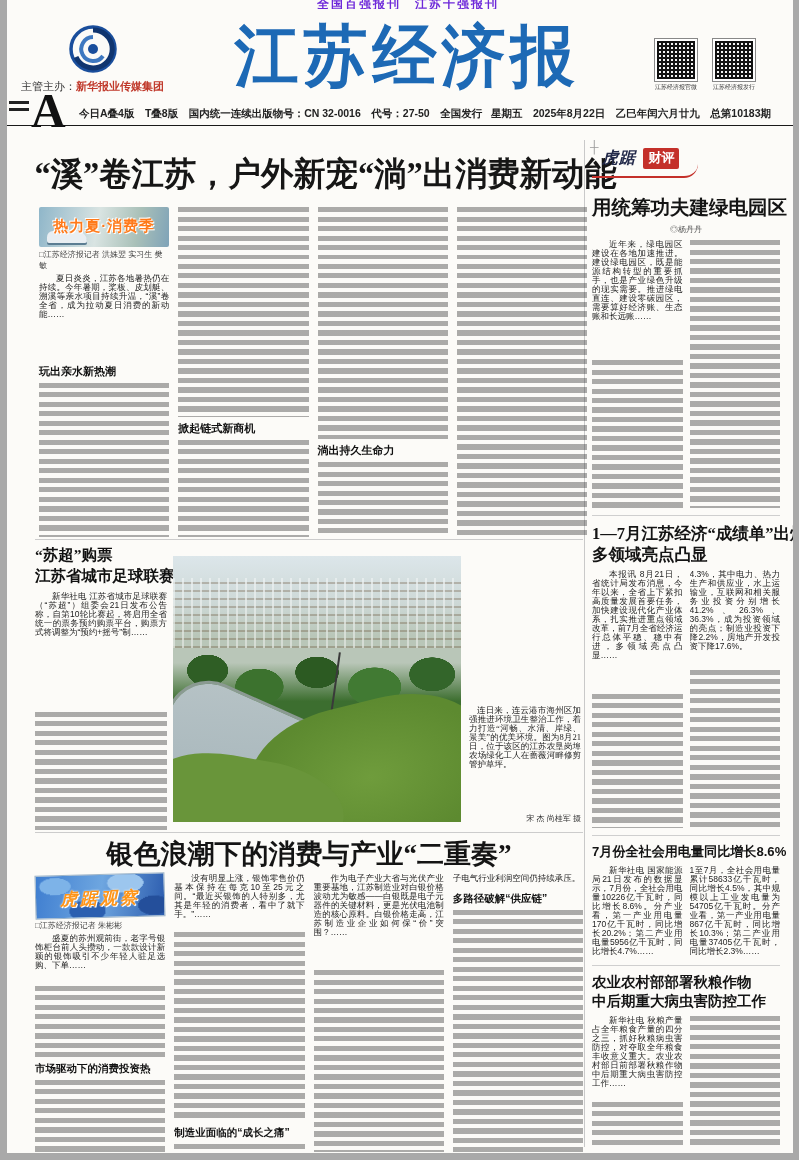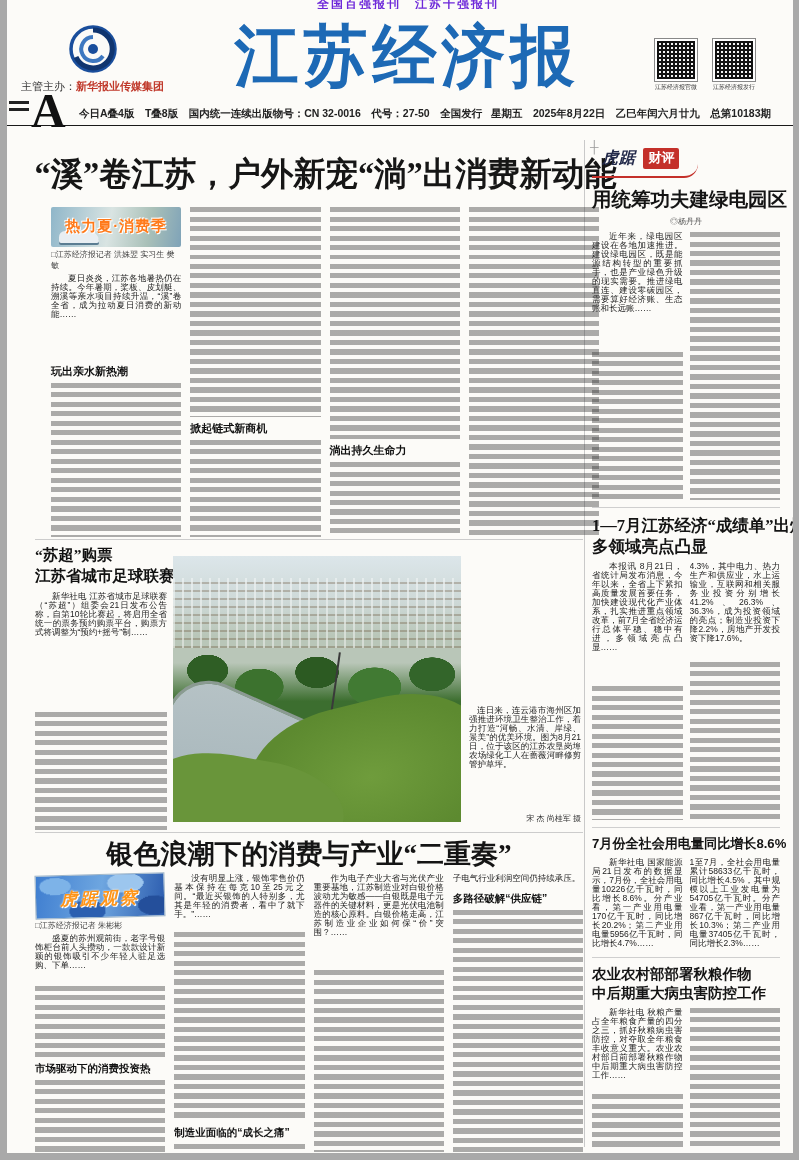--- a/index.html
+++ b/index.html
@@ -45,21 +45,21 @@
 
   
   .para { font-size:8.5px; line-height:9px; color:#222; text-align:justify; text-indent:17px;
     overflow:hidden; }
   .tx { background:repeating-linear-gradient(180deg, rgba(50,50,50,.40) 0 5px, transparent 5px 9.5px); }
   .byline { font-size:8px; color:#444; padding:2px 0 3px 0; }
   .subhead { font-size:11px; font-weight:bold; color:#111; text-align:left; padding:4px 0; white-space:nowrap; }
   .col { display:flex; flex-direction:column; }
 
   
-  .lead-cols { position:absolute; left:44px; top:207px; width:548px; height:330px; display:flex; gap:9px; }
+  .lead-cols { position:absolute; left:32px; top:207px; width:548px; height:330px; display:flex; gap:9px; }
   .lead-cols .col { flex:1; }
   .badge-summer { height:40px; border-radius:2px; position:relative; overflow:hidden;
     background:linear-gradient(100deg,#8fb6c9 0%,#d9e4e2 45%,#a9c0b8 75%,#7fa3b8 100%); }
   .badge-summer .car { position:absolute; left:8px; bottom:4px; width:40px; height:12px; border-radius:6px 10px 2px 2px;
     background:#e8eef2; box-shadow:0 2px 0 #5b7d92; }
   .badge-summer .t { position:absolute; left:0; right:0; top:10px; text-align:center;
     font-size:15px; font-weight:900; color:#ff7a1a; letter-spacing:1px;
     text-shadow:0 0 2px #fff,1px 1px 0 #fff,-1px -1px 0 #fff; white-space:nowrap; }
 
   
@@ -115,21 +115,21 @@
     display:flex; flex-direction:column; }
   .rc-divider { height:1px; background:#cfcfcf; margin:7px 0; }
 
   .caiping-badge { position:relative; height:30px; margin-top:2px; padding-left:10px;
     border-bottom:2px solid #c4302a; border-radius:0 0 14px 0; width:106px; }
   .caiping-badge .cross { position:absolute; left:-2px; top:-8px; color:#999; font-size:12px; }
   .caiping-badge .hu { font-size:16px; font-weight:900; font-style:italic; color:#232a4a;
     font-family:"Liberation Serif", serif; letter-spacing:1px; }
   .caiping-badge .cai { display:inline-block; background:#c4302a; color:#fff; font-size:13px; font-weight:900;
     padding:1px 5px 2px; border-radius:2px; margin-left:3px; transform:translateY(-1px); }
-  .caiping-headline { font-size:19.5px; font-weight:900; color:#141414; text-align:center; margin-top:8px;
+  .caiping-headline { font-size:19.5px; font-weight:900; color:#141414; text-align:center; margin-top:16px;
     font-family:"Liberation Serif", serif; white-space:nowrap; }
   .small-byline { font-size:8px; color:#555; text-align:center; padding:3px 0 5px; }
   .two-col { display:flex; gap:7px; }
   .two-col .c { flex:1; display:flex; flex-direction:column; }
 
   .econ-headline { font-size:16.5px; font-weight:900; color:#141414; line-height:21px;
     font-family:"Liberation Serif", serif; white-space:nowrap; }
   .elec-headline { font-size:13.5px; font-weight:900; color:#141414; white-space:nowrap; transform:scaleX(.97); transform-origin:left; }
   .agri-headline { font-size:14.5px; font-weight:900; color:#141414; line-height:19px; white-space:nowrap; }
 </style>
@@ -210,21 +210,21 @@
 
   <div class="photo">
     <div class="ph-windows"></div>
     <div class="ph-trees"></div>
     <div class="ph-pole"></div>
     <div class="ph-canal"></div>
     <div class="ph-grass"></div>
     <div class="ph-grass2"></div>
   </div>
   <div class="caption">
-    <div class="para" style="height:104px;">连日来，连云港市海州区加强推进环境卫生整治工作，着力打造“河畅、水清、岸绿、景美”的优美环境。图为8月21日，位于该区的江苏农垦岗埠农场绿化工人在蔷薇河畔修剪管护草坪。</div>
+    <div class="para" style="height:104px;font-family:Liberation Serif, serif;">连日来，连云港市海州区加强推进环境卫生整治工作，着力打造“河畅、水清、岸绿、景美”的优美环境。图为8月21日，位于该区的江苏农垦岗埠农场绿化工人在蔷薇河畔修剪管护草坪。</div>
     <div class="credit">宋 杰 尚桂军 摄</div>
   </div>
 
   <div class="h-divider" style="top:832px;"></div>
 
   <div class="silver-headline">银色浪潮下的消费与产业“二重奏”</div>
   <div class="silver-cols">
     <div class="col">
       <div class="badge-observe">
         <div class="t">虎踞观察</div>

